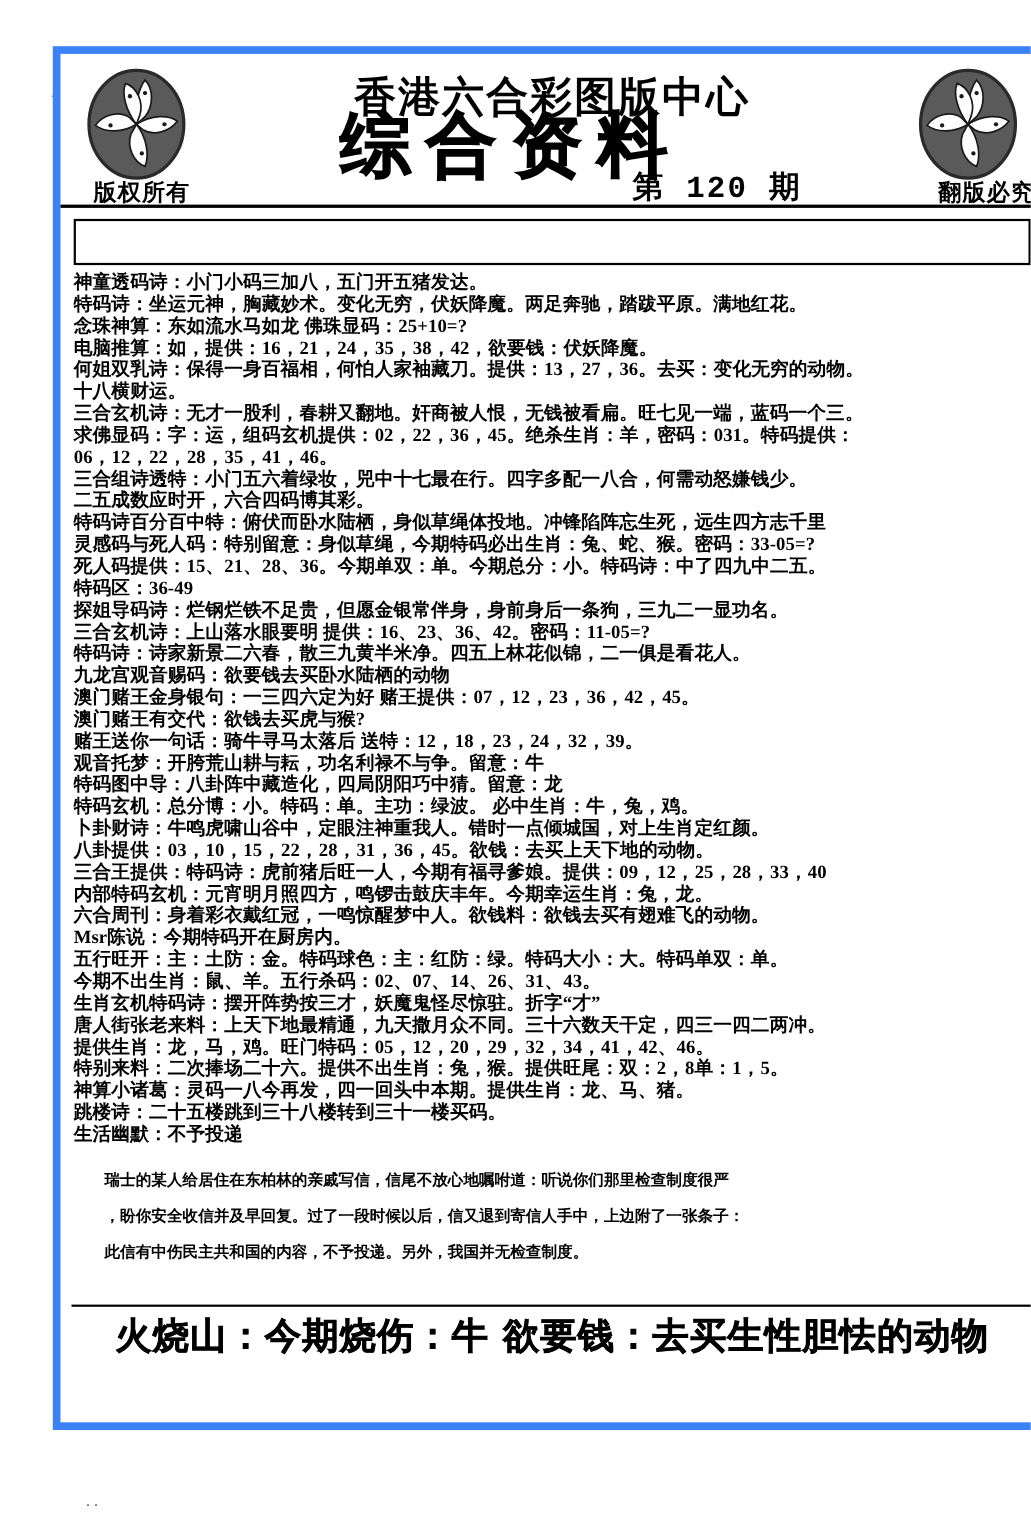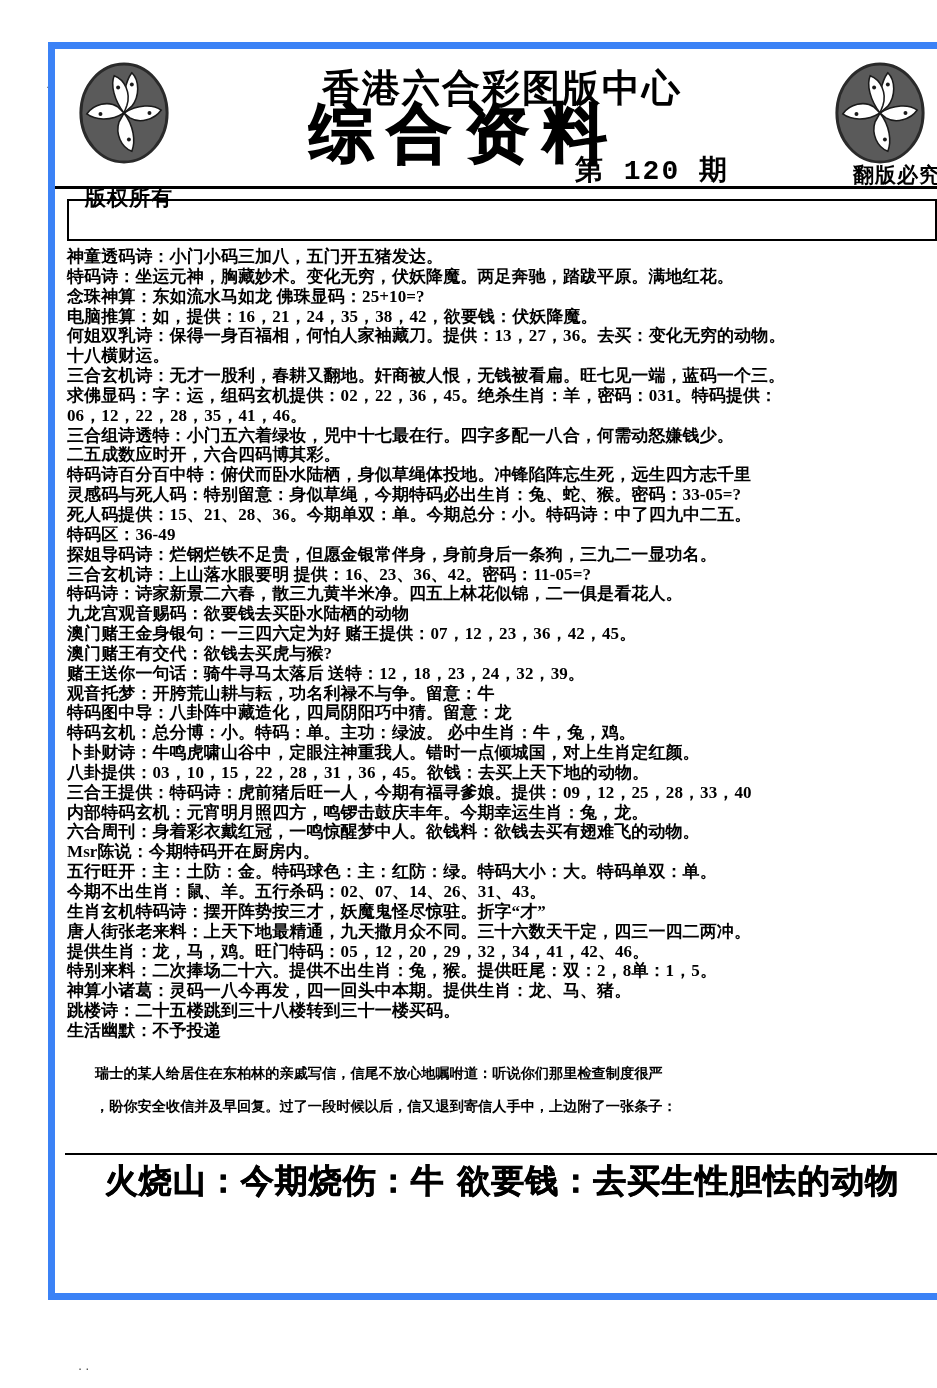--- a/index.html
+++ b/index.html
@@ -48,21 +48,20 @@
     position: absolute;
     left: 14px;
     top: 112px;
     width: 120px;
     text-align: center;
     font-size: 21px;
     font-weight: bold;
     font-family: Liberation Serif, serif;
     letter-spacing: 1px;
     white-space: nowrap;
-    margin-top: 23px;
   }
   .copyright-right {
     position: absolute;
     right: 8px;
     top: 112px;
     width: 130px;
     text-align: right;
     font-size: 21px;
     font-weight: bold;
     font-family: "DejaVu Serif", "Liberation Serif", serif;
@@ -262,19 +261,20 @@
     <div class="line">提供生肖：龙，马，鸡。旺门特码：05，12，20，29，32，34，41，42、46。</div>
     <div class="line">特别来料：二次捧场二十六。提供不出生肖：兔，猴。提供旺尾：双：2，8单：1，5。</div>
     <div class="line">神算小诸葛：灵码一八今再发，四一回头中本期。提供生肖：龙、马、猪。</div>
     <div class="line">跳楼诗：二十五楼跳到三十八楼转到三十一楼买码。</div>
     <div class="line">生活幽默：不予投递</div>
   </div>
 
   <div class="joke">
     <p>瑞士的某人给居住在东柏林的亲戚写信，信尾不放心地嘱咐道：听说你们那里检查制度很严</p>
     <p>，盼你安全收信并及早回复。过了一段时候以后，信又退到寄信人手中，上边附了一张条子：</p>
+    <p>此信有中伤民主共和国的内容，不予投递。另外，我国并无检查制度。</p>
   </div>
 
   <div class="footer-banner">火烧山：今期烧伤：牛 欲要钱：去买生性胆怯的动物</div>
 
 </div>
 
 <div class="dots">..</div>
 
 </body></html>

